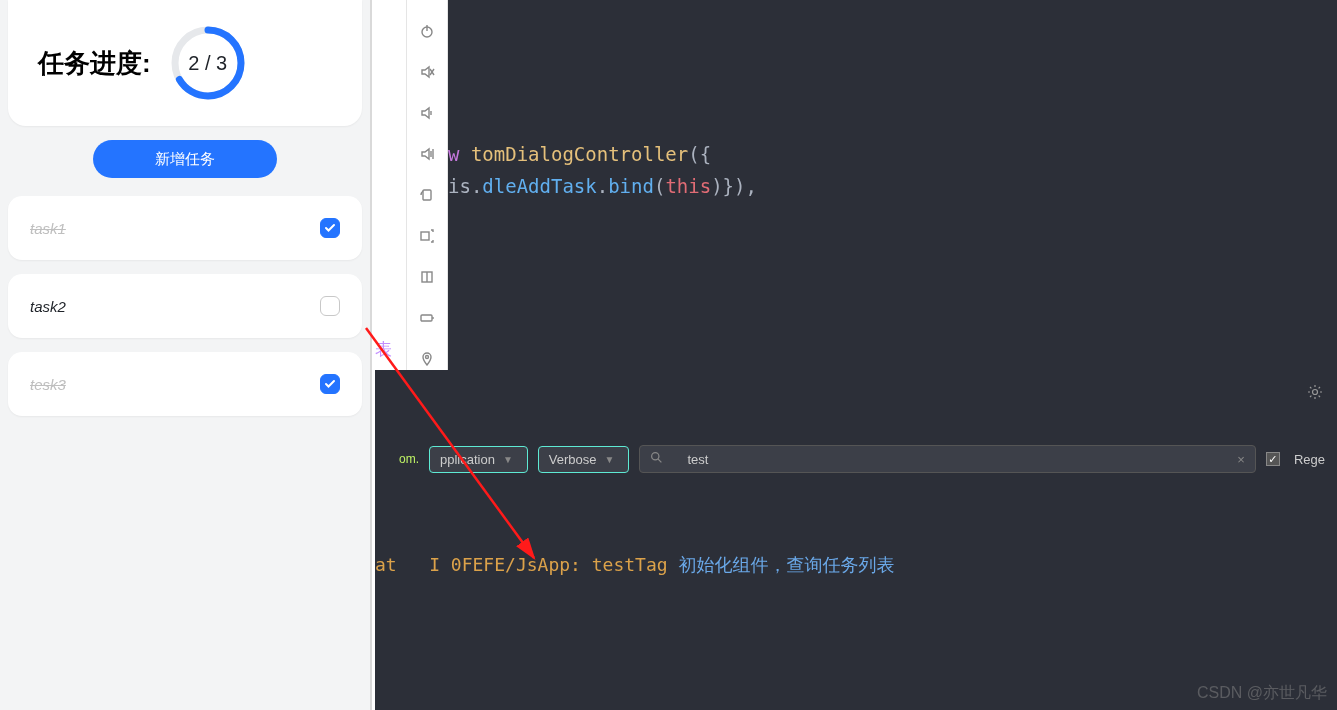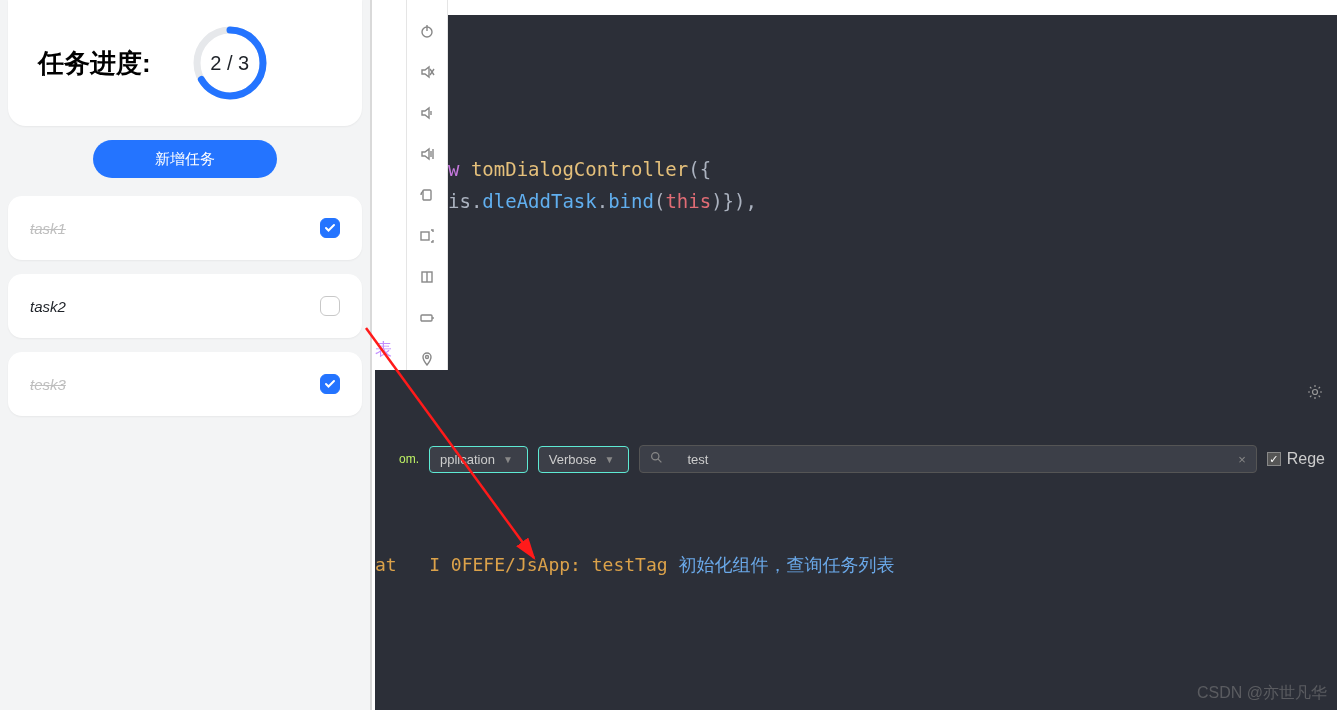--- a/index.html
+++ b/index.html
@@ -1,20 +1,20 @@
 <!DOCTYPE html>
 <html><head>
 <meta charset="utf-8">
 <style>
 * { box-sizing: border-box; margin: 0; padding: 0; }
 body { font-family: -apple-system, "Segoe UI", Arial, sans-serif; width: 1337px; height: 710px; overflow: hidden; position: relative; background: #fff; }
 
 
 .phone-pane { position: absolute; left: 0; top: 0; width: 372px; height: 710px; background: #f3f4f5; border-right: 2px solid #d9d9d9; }
-.progress-card { margin: 0 8px 14px 8px; background: #fff; border-radius: 0 0 18px 18px; padding: 24px 18px 24px 18px; display: flex; align-items: center; gap: 40px; box-shadow: 0 1px 2px rgba(0,0,0,.05); }
+.progress-card { margin: 0 8px 14px 8px; background: #fff; border-radius: 0 0 18px 18px; padding: 24px 18px 24px 18px; display: flex; align-items: center; gap: 18px; box-shadow: 0 1px 2px rgba(0,0,0,.05); }
 .progress-label { font-size: 26px; font-weight: 700; color: #000; margin-left: 12px; }
 .progress-ring { width: 78px; height: 78px; position: relative; }
 .progress-ring svg { transform: rotate(-90deg); }
 .progress-ring .txt { position: absolute; inset: 0; display: flex; align-items: center; justify-content: center; font-size: 20px; font-weight: 500; color: #1f2329; }
 .add-btn { display: block; margin: 0 auto; width: 184px; height: 38px; border-radius: 20px; border: none; background: #2474ff; color: #fff; font-size: 15px; cursor: pointer; }
 .task-list { margin: 18px 8px 0 8px; }
 .task-item { background: #fff; border-radius: 14px; padding: 22px 22px; margin-bottom: 14px; display: flex; justify-content: space-between; align-items: center; box-shadow: 0 1px 2px rgba(0,0,0,.05); }
 .task-name { font-size: 15px; color: #1f2329; font-style: italic; }
 .task-name.done { color: #bfbfbf; text-decoration: line-through; }
 .chk { width: 20px; height: 20px; border-radius: 6px; border: 1.5px solid #c8c8c8; display: flex; align-items: center; justify-content: center; cursor: pointer; }
@@ -22,40 +22,40 @@
 .chk.on svg { display: block; }
 .chk svg { display: none; }
 
 
 .icon-rail { position: absolute; left: 406px; top: 0; width: 42px; height: 710px; background: #fff; border-left: 1px solid #e5e5e5; border-right: 1px solid #e5e5e5; display: flex; flex-direction: column; align-items: center; gap: 23px; padding-top: 22px; color: #8a8a8a; }
 .icon-rail .ico { width: 18px; height: 18px; display: flex; align-items: center; justify-content: center; }
 .icon-rail .spacer { flex: 1; }
 .nav-ico { width: 16px; height: 16px; }
 
 
-.editor { position: absolute; left: 448px; top: 15px; right: 0; height: 370px; background: #2c2f38; font-family: "Menlo", "Consolas", monospace; font-size: 19px; padding-top: 138px; padding-left: 0; overflow: hidden; }
+.editor { position: absolute; left: 448px; top: 0; right: 0; height: 370px; background: #2c2f38; font-family: "Menlo", "Consolas", monospace; font-size: 19px; padding-top: 138px; padding-left: 0; overflow: hidden; }
 .codeline { white-space: pre; line-height: 32px; color: #cfd3da; }
 .kw-new { color: #c678dd; }
 .cls { color: #e5c07b; }
 .paren { color: #abb2bf; }
 .id { color: #61afef; }
 .this { color: #e06c75; }
 .op { color: #abb2bf; }
 .partial { position: absolute; left: 375px; top: 338px; color: #c38fff; font-size: 17px; font-family: "Menlo","Consolas",monospace; }
 
 
 .logpanel { position: absolute; left: 375px; right: 0; top: 370px; bottom: 0; background: #2c2f38; }
 .logpanel .settings { position: absolute; right: 14px; top: 14px; color: #999; cursor: pointer; }
 .filterbar { position: absolute; left: 0; right: 0; top: 70px; height: 38px; display: flex; align-items: center; gap: 10px; padding: 0 12px; color: #bbb; font-size: 13px; }
 .pill { background: #3c3f48; border: 1px solid #5eead4; border-radius: 4px; padding: 5px 14px 5px 10px; display: flex; align-items: center; gap: 8px; color: #ccc; font-size: 13px; }
 .pill .tri { font-size: 10px; color: #888; }
 .searchbox { flex: 1; background: #3c3f48; border: 1px solid #555; border-radius: 4px; padding: 5px 10px; display: flex; align-items: center; gap: 24px; color: #ccc; min-width: 400px; }
 .searchbox input { background: transparent; border: none; outline: none; color: #ccc; font-size: 13px; flex: 1; }
 .clear-icon { color: #888; cursor: pointer; }
-.regexwrap { display: flex; align-items: center; gap: 6px; font-size: 16px; color: #ccc; }
+.regexwrap { display: flex; align-items: center; gap: 14px; font-size: 13px; color: #ccc; }
 .cb { width: 14px; height: 14px; border: 1px solid #888; background: #555; display: inline-flex; align-items: center; justify-content: center; }
 .cb.on::after { content: "✓"; font-size: 11px; color: #fff; }
 .logs { position: absolute; left: 0; right: 0; top: 112px; bottom: 0; font-family: "Menlo","Consolas",monospace; font-size: 18px; line-height: 33px; white-space: pre; overflow: hidden; }
 .logline { color: #cfd3da; }
 .lp { color: #dca24a; } 
 .lt { color: #dca24a; } 
 .lm { color: #6aa8e8; } 
 
 
 .arrow { position: absolute; pointer-events: none; }

